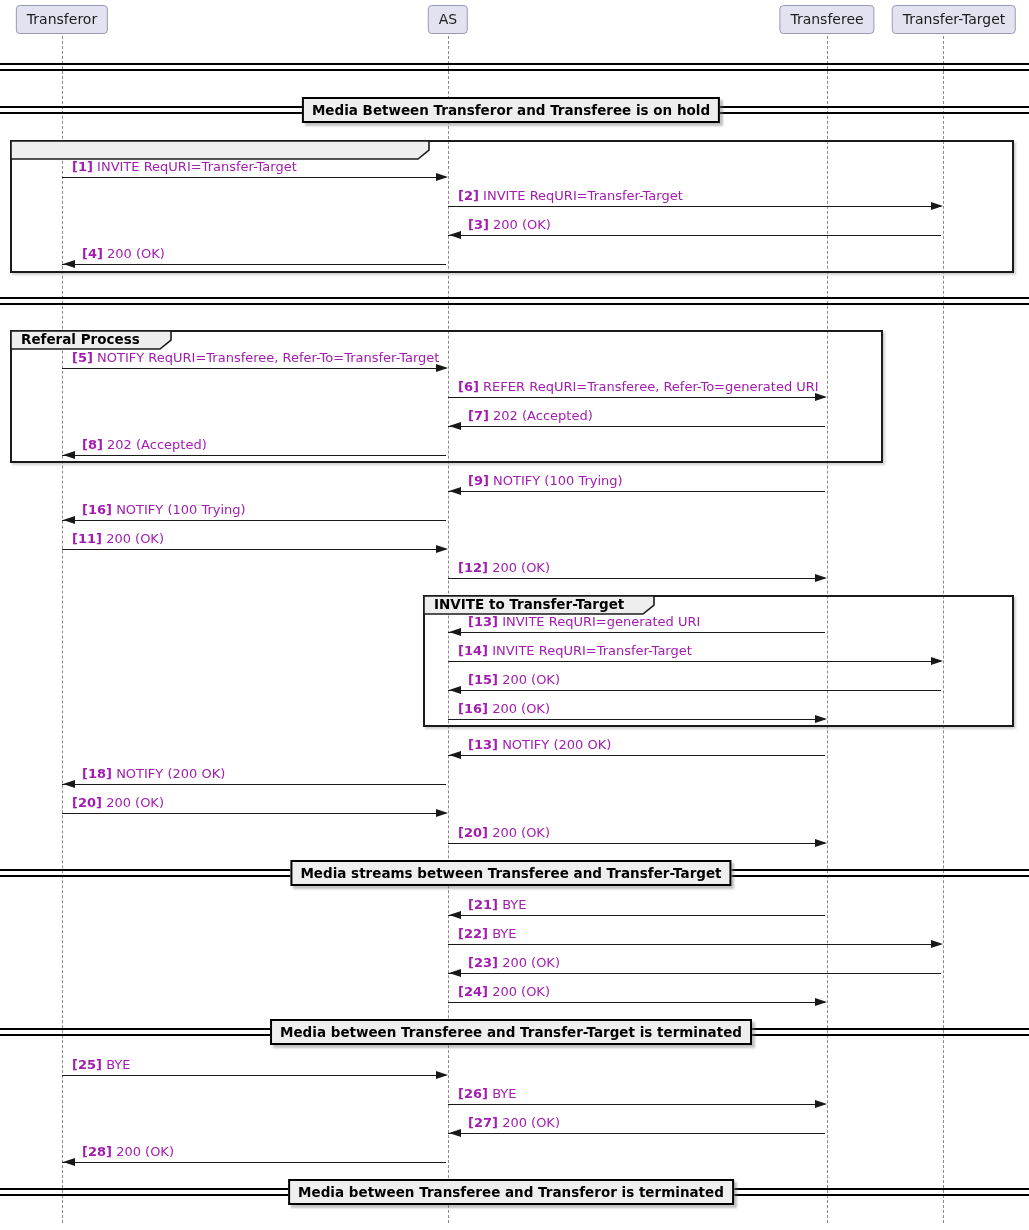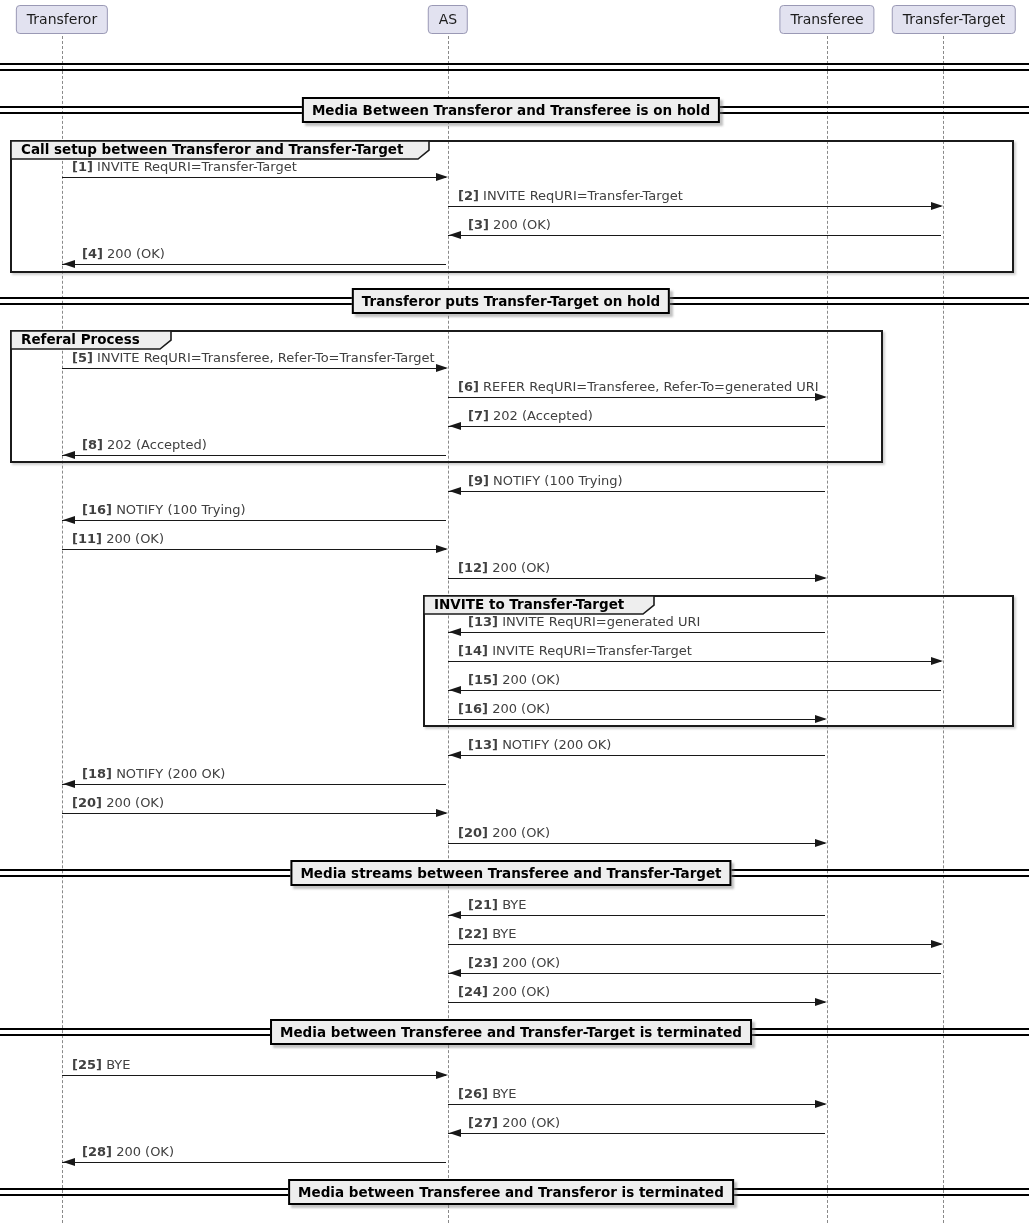--- a/index.html
+++ b/index.html
@@ -67,21 +67,21 @@
   .msg-arrowhead{
     position:absolute;width:0;height:0;
     border-top:4.5px solid transparent;
     border-bottom:4.5px solid transparent;
     z-index:7;
   }
   .msg-arrowhead.right{border-left:12px solid #181818;}
   .msg-arrowhead.left{border-right:12px solid #181818;}
   .msg-label{
     position:absolute;
-    font-size:13px;color:#404040;
+    font-size:13px;color:#a21caf;
     white-space:nowrap;
     z-index:6;
   }
   .msg-label b{font-weight:bold;}
 </style>
 </head>
 <body>
 
 <div id="canvas">
     <div class="lifeline" style="left: 62px; top: 36px; height: 1187px;"></div>
@@ -89,31 +89,30 @@
     <div class="lifeline" style="left: 448px; top: 36px; height: 1187px;"></div>
     <div class="participant" style="left: 448px; top: 5px; text-align: center;">AS</div>
     <div class="lifeline" style="left: 827px; top: 36px; height: 1187px;"></div>
     <div class="participant" style="left: 827px; top: 5px;">Transferee</div>
     <div class="lifeline" style="left: 943px; top: 36px; height: 1187px;"></div>
     <div class="participant" style="left: 943px; top: 5px; margin-left: 11px;">Transfer-Target</div>
     <div class="divider-line" style="top: 63px;"></div>
     <div class="divider-line" style="top: 106px;"></div>
     <div class="divider-label" style="left: 511px; top: 110px;">Media Between Transferor and Transferee is on hold</div>
     <div class="divider-line" style="top: 297px;"></div>
-    <div class="divider-label" style="left: 511px; top: 301px;">Transferor puts Transfer-Target on hold</div>
     <div class="divider-line" style="top: 869px;"></div>
     <div class="divider-label" style="left: 511px; top: 873px;">Media streams between Transferee and Transfer-Target</div>
     <div class="divider-line" style="top: 1028px;"></div>
     <div class="divider-label" style="left: 511px; top: 1032px;">Media between Transferee and Transfer-Target is terminated</div>
     <div class="divider-line" style="top: 1188px;"></div>
     <div class="divider-label" style="left: 511px; top: 1192px;">Media between Transferee and Transferor is terminated</div>
     <div class="group-rect" style="left: 10px; top: 140px; width: 1004px; height: 133px;"></div>
     <div class="group-tab" style="left: 10px; top: 140px; width: 420px; height: 20px;"><svg width="420" height="20">
         <path d="M1,1 H419 V10 L408,19 H1 Z" fill="#EEEEEE" stroke="#1b1b1b" stroke-width="1.6"></path>
-      </svg><span class="tab-label">Call setup between Transferor and Transfer-Target</span></div>
+      </svg></div>
     <div class="group-rect" style="left: 10px; top: 330px; width: 873px; height: 133px;"></div>
     <div class="group-tab" style="left: 10px; top: 330px; width: 162px; height: 20px;"><svg width="162" height="20">
         <path d="M1,1 H161 V10 L150,19 H1 Z" fill="#EEEEEE" stroke="#1b1b1b" stroke-width="1.6"></path>
       </svg><span class="tab-label">Referal Process</span></div>
     <div class="group-rect" style="left: 423px; top: 595px; width: 591px; height: 132px;"></div>
     <div class="group-tab" style="left: 423px; top: 595px; width: 232px; height: 20px;"><svg width="232" height="20">
         <path d="M1,1 H231 V10 L220,19 H1 Z" fill="#EEEEEE" stroke="#1b1b1b" stroke-width="1.6"></path>
       </svg><span class="tab-label">INVITE to Transfer-Target</span></div>
     <div class="msg-line" style="left: 62px; top: 177px; width: 384px;"></div>
     <div class="msg-arrowhead right" style="top: 173px; left: 436px;"></div>
@@ -122,21 +121,21 @@
     <div class="msg-arrowhead right" style="top: 202px; left: 931px;"></div>
     <div class="msg-label" style="left: 458px; top: 188px;"><b>[2]</b> <span>INVITE ReqURI=Transfer-Target</span></div>
     <div class="msg-line" style="left: 448px; top: 235px; width: 493px;"></div>
     <div class="msg-arrowhead left" style="top: 231px; left: 449px;"></div>
     <div class="msg-label" style="left: 468px; top: 217px;"><b>[3]</b> <span>200 (OK)</span></div>
     <div class="msg-line" style="left: 62px; top: 264px; width: 384px;"></div>
     <div class="msg-arrowhead left" style="top: 260px; left: 63px;"></div>
     <div class="msg-label" style="left: 82px; top: 246px;"><b>[4]</b> <span>200 (OK)</span></div>
     <div class="msg-line" style="left: 62px; top: 368px; width: 384px;"></div>
     <div class="msg-arrowhead right" style="top: 364px; left: 436px;"></div>
-    <div class="msg-label" style="left: 72px; top: 350px;"><b>[5]</b> <span>INVITE ReqURI=Transferee, Refer-To=Transfer-Target</span></div>
+    <div class="msg-label" style="left: 72px; top: 350px;"><b>[5]</b> <span>NOTIFY ReqURI=Transferee, Refer-To=Transfer-Target</span></div>
     <div class="msg-line" style="left: 448px; top: 397px; width: 377px;"></div>
     <div class="msg-arrowhead right" style="top: 393px; left: 815px;"></div>
     <div class="msg-label" style="left: 458px; top: 379px;"><b>[6]</b> <span>REFER ReqURI=Transferee, Refer-To=generated URI</span></div>
     <div class="msg-line" style="left: 448px; top: 426px; width: 377px;"></div>
     <div class="msg-arrowhead left" style="top: 422px; left: 449px;"></div>
     <div class="msg-label" style="left: 468px; top: 408px;"><b>[7]</b> <span>202 (Accepted)</span></div>
     <div class="msg-line" style="left: 62px; top: 455px; width: 384px;"></div>
     <div class="msg-arrowhead left" style="top: 451px; left: 63px;"></div>
     <div class="msg-label" style="left: 82px; top: 437px;"><b>[8]</b> <span>202 (Accepted)</span></div>
     <div class="msg-line" style="left: 448px; top: 491px; width: 377px;"></div>

